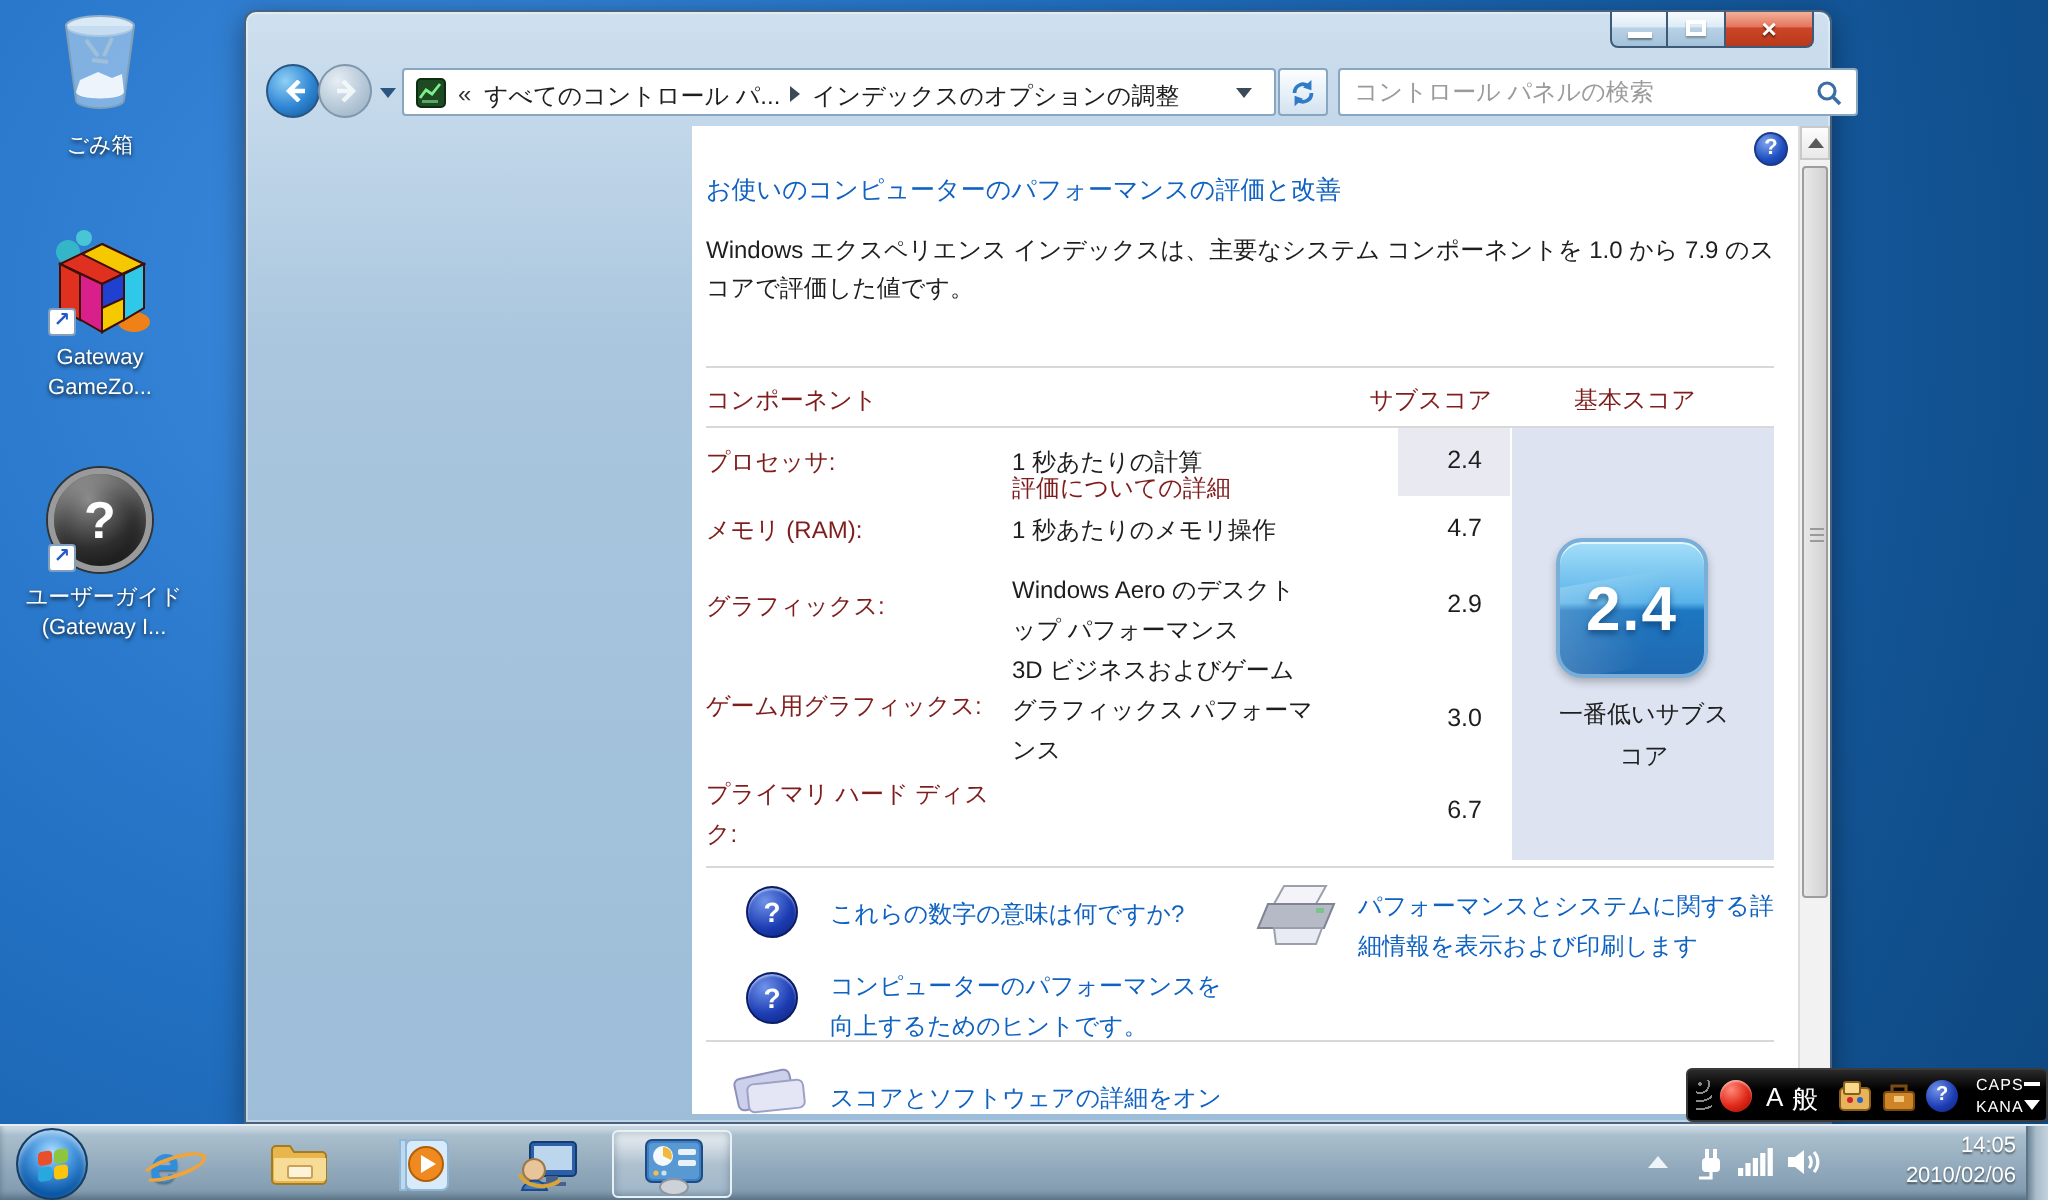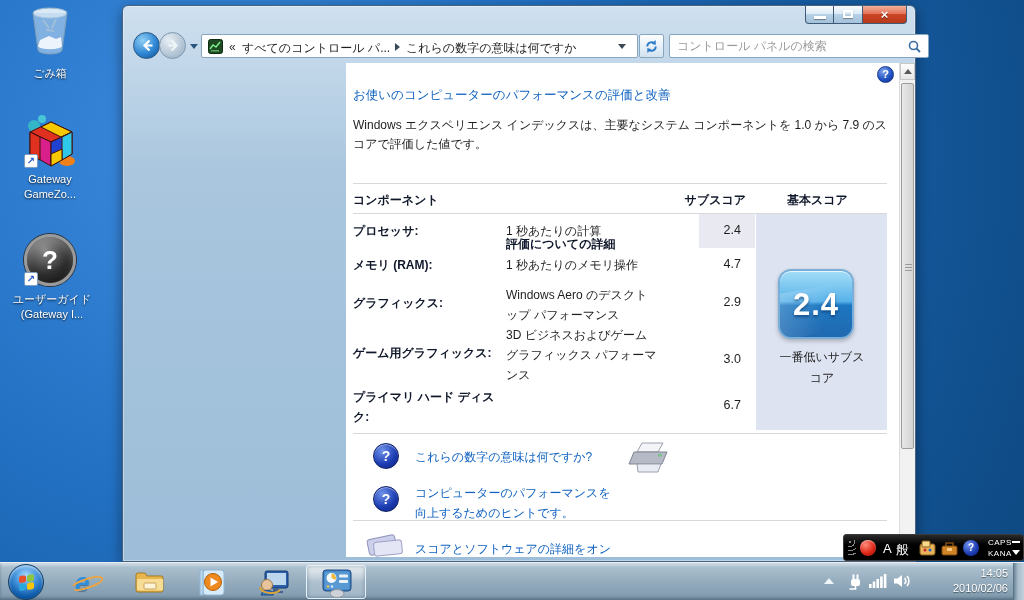--- a/index.html
+++ b/index.html
@@ -52,21 +52,21 @@
   #sidebar { left:6px; top:57px; width:217px; height:494px;
     background:linear-gradient(180deg,#eef5fc 0%,#e3eefa 55%,#d7e6f6 100%); }
   #main { left:223px; top:57px; width:553px; height:494px; background:#fff; }
   #vscroll { left:776px; top:57px; width:16px; height:494px; background:#f2f2f2; border-left:1px solid #dcdcdc; }
 
   .slink { color:#1f3d5e; cursor:pointer; line-height:20px; }
   .blue-link { color:#0f62c1; cursor:pointer; }
   .jwrap { word-break:break-all; line-height:20px; }
 
   .divider { height:1px; background:#d8d8d8; }
-  .th { font-weight:bold; color:#0f172a; }
+  .th { font-weight:normal; color:#7f1d1d; }
   .score { font-size:12.5px; text-align:right; }
 
   #badge { width:76px; height:70px; border-radius:13px; border:2px solid #79aed8; overflow:hidden;
     background:linear-gradient(180deg,#a4def8 0%,#58b2e9 46%,#1d77c1 52%,#2069b0 100%);
     box-shadow:inset 0 1px 0 rgba(255,255,255,.7), 0 2px 4px rgba(0,0,0,.25); }
   #badge .flag { position:absolute; left:-14px; top:16px; width:110px; height:46px;
     background:linear-gradient(115deg, rgba(255,255,255,.28), rgba(255,255,255,0) 55%); transform:rotate(-10deg); }
   #badge .num { position:absolute; width:100%; top:16px; text-align:center; color:#fff; font-size:31px; font-weight:bold;
     text-shadow:0 2px 3px rgba(0,40,90,.55); letter-spacing:1px; }
 
@@ -183,21 +183,21 @@
 
       <div id="addrbox" class="abs">
         <svg class="abs" style="left:6px;top:4px;" width="15" height="15" viewBox="0 0 15 15">
           <rect x="0.5" y="0.5" width="14" height="14" rx="2" fill="#1d4a22" stroke="#0d2d10"></rect>
           <polyline points="2,10 5,6 8,8 12,3" stroke="#7ef08a" stroke-width="1.4" fill="none"></polyline>
           <rect x="3" y="11" width="8" height="1.5" fill="#5aa862"></rect>
           </svg>
         <span class="crumb abs" style="left:27px;top:5px;color:#333;">«</span>
         <span class="crumb abs" style="left:40px;top:5px;">すべてのコントロール パ...</span>
         <div class="abs tri-right" style="left:193px;top:8px;"></div>
-        <span class="crumb abs" style="left:204px;top:5px;">これらの数字の意味は何ですか</span>
+        <span class="crumb abs" style="left:204px;top:5px;">インデックスのオプションの調整</span>
         <div class="abs tri-down" style="left:416px;top:9px;"></div>
       </div>
 
       <div id="btn-refresh" class="abs">
         <svg style="margin:4px 0 0 4px;" width="15" height="15" viewBox="0 0 16 16">
           <path d="M3.5 8 A4.5 4.5 0 0 1 11 4.5" stroke="#2e7cc8" stroke-width="2" fill="none"></path>
           <polygon points="12.5,1 12.5,6.5 8,5" fill="#2e7cc8"></polygon>
           <path d="M12.5 8 A4.5 4.5 0 0 1 5 11.5" stroke="#2e7cc8" stroke-width="2" fill="none"></path>
           <polygon points="3.5,15 3.5,9.5 8,11" fill="#2e7cc8"></polygon>
           </svg>
@@ -262,20 +262,21 @@
 
       <div class="qcirc abs" style="left:27px;top:423px;">?</div>
       <div class="blue-link jwrap abs" style="left:69px;top:420px;width:198px;">コンピューターのパフォーマンスを向上するためのヒントです。</div>
 
       <svg class="abs" style="left:281px;top:378px;" width="46" height="34" viewBox="0 0 46 34">
         <polygon points="15,2 36,2 31,11 10,11" fill="#f4f4f8" stroke="#9aa0ac"></polygon>
         <polygon points="7,11 40,11 35,23 2,23" fill="#b6bac6" stroke="#7e8492"></polygon>
         <polygon points="10,23 34,23 31,31 11,31" fill="#e9ebf3" stroke="#9aa0ac"></polygon>
         <rect x="31" y="13" width="4" height="2.5" fill="#79c48a"></rect>
         </svg>
+      <div class="blue-link jwrap abs" style="left:333px;top:380px;width:214px;">パフォーマンスとシステムに関する詳細情報を表示および印刷します</div>
 
       <div class="divider abs" style="left:7px;top:457px;width:534px;"></div>
 
       <svg class="abs" style="left:18px;top:468px;" width="40" height="26" viewBox="0 0 40 26">
         <rect x="4" y="6" width="28" height="16" rx="3" fill="#cdd0ea" stroke="#8d90bb" transform="rotate(-12 18 14)"></rect>
         <rect x="10" y="10" width="28" height="14" rx="3" fill="#e4e6f5" stroke="#9ea1c6" transform="rotate(-6 24 17)"></rect>
         </svg>
       <div class="blue-link abs" style="left:69px;top:478px;">スコアとソフトウェアの詳細をオン</div>
     </div>
 

